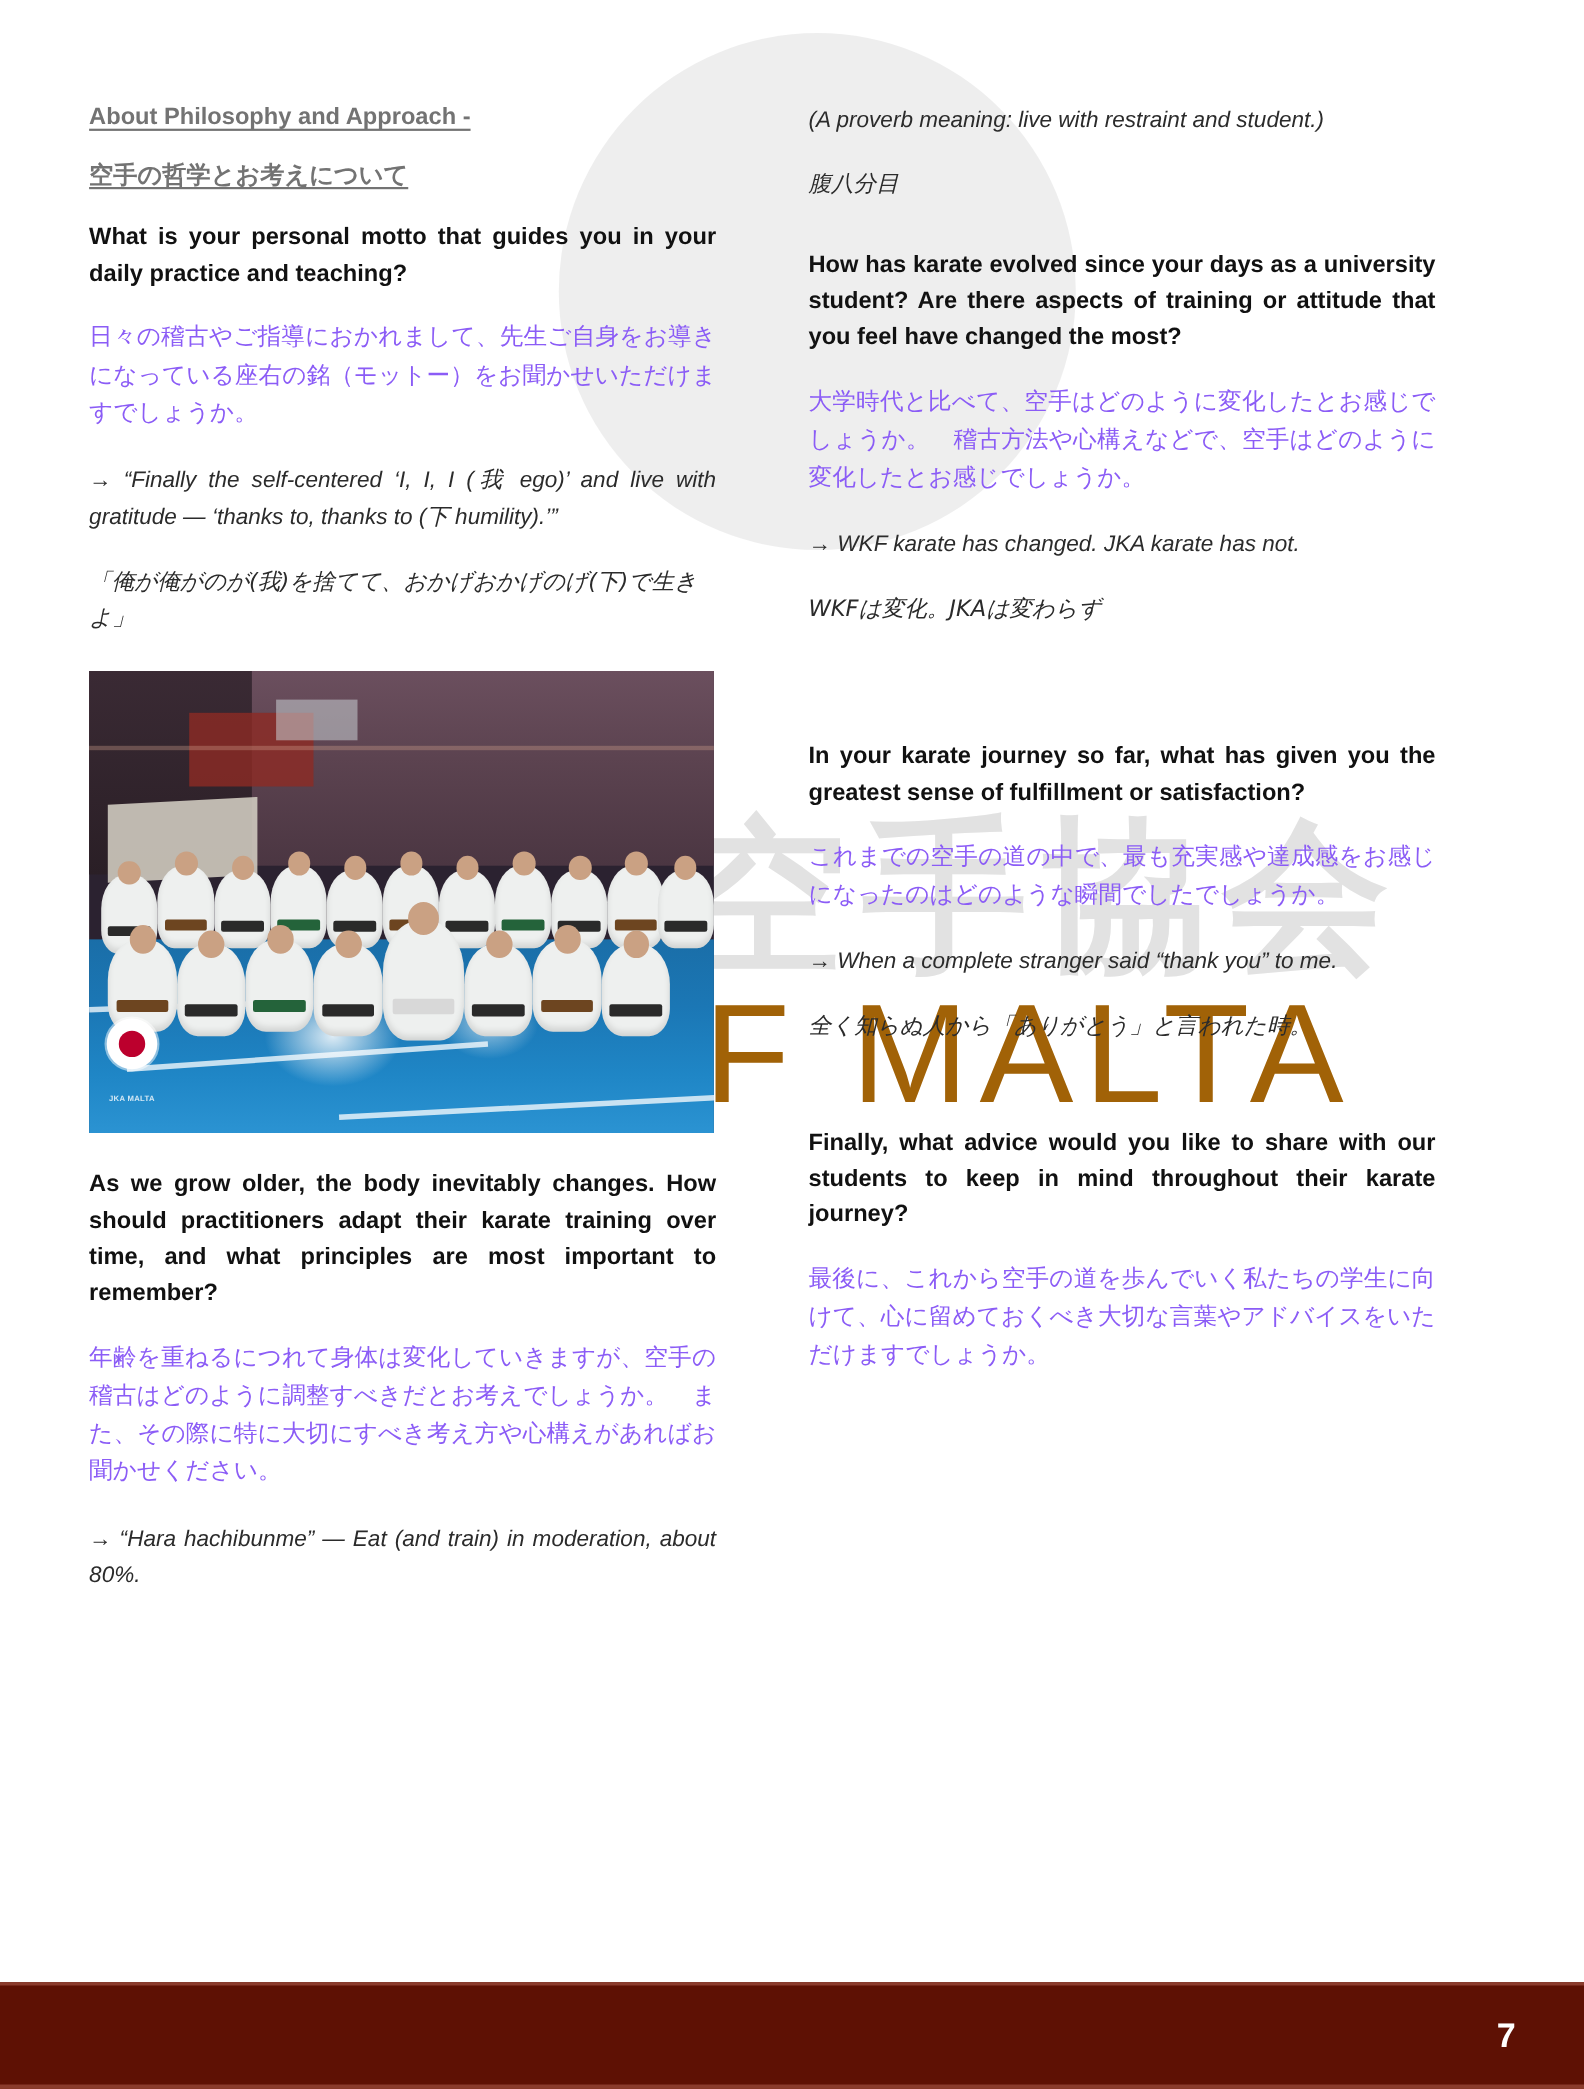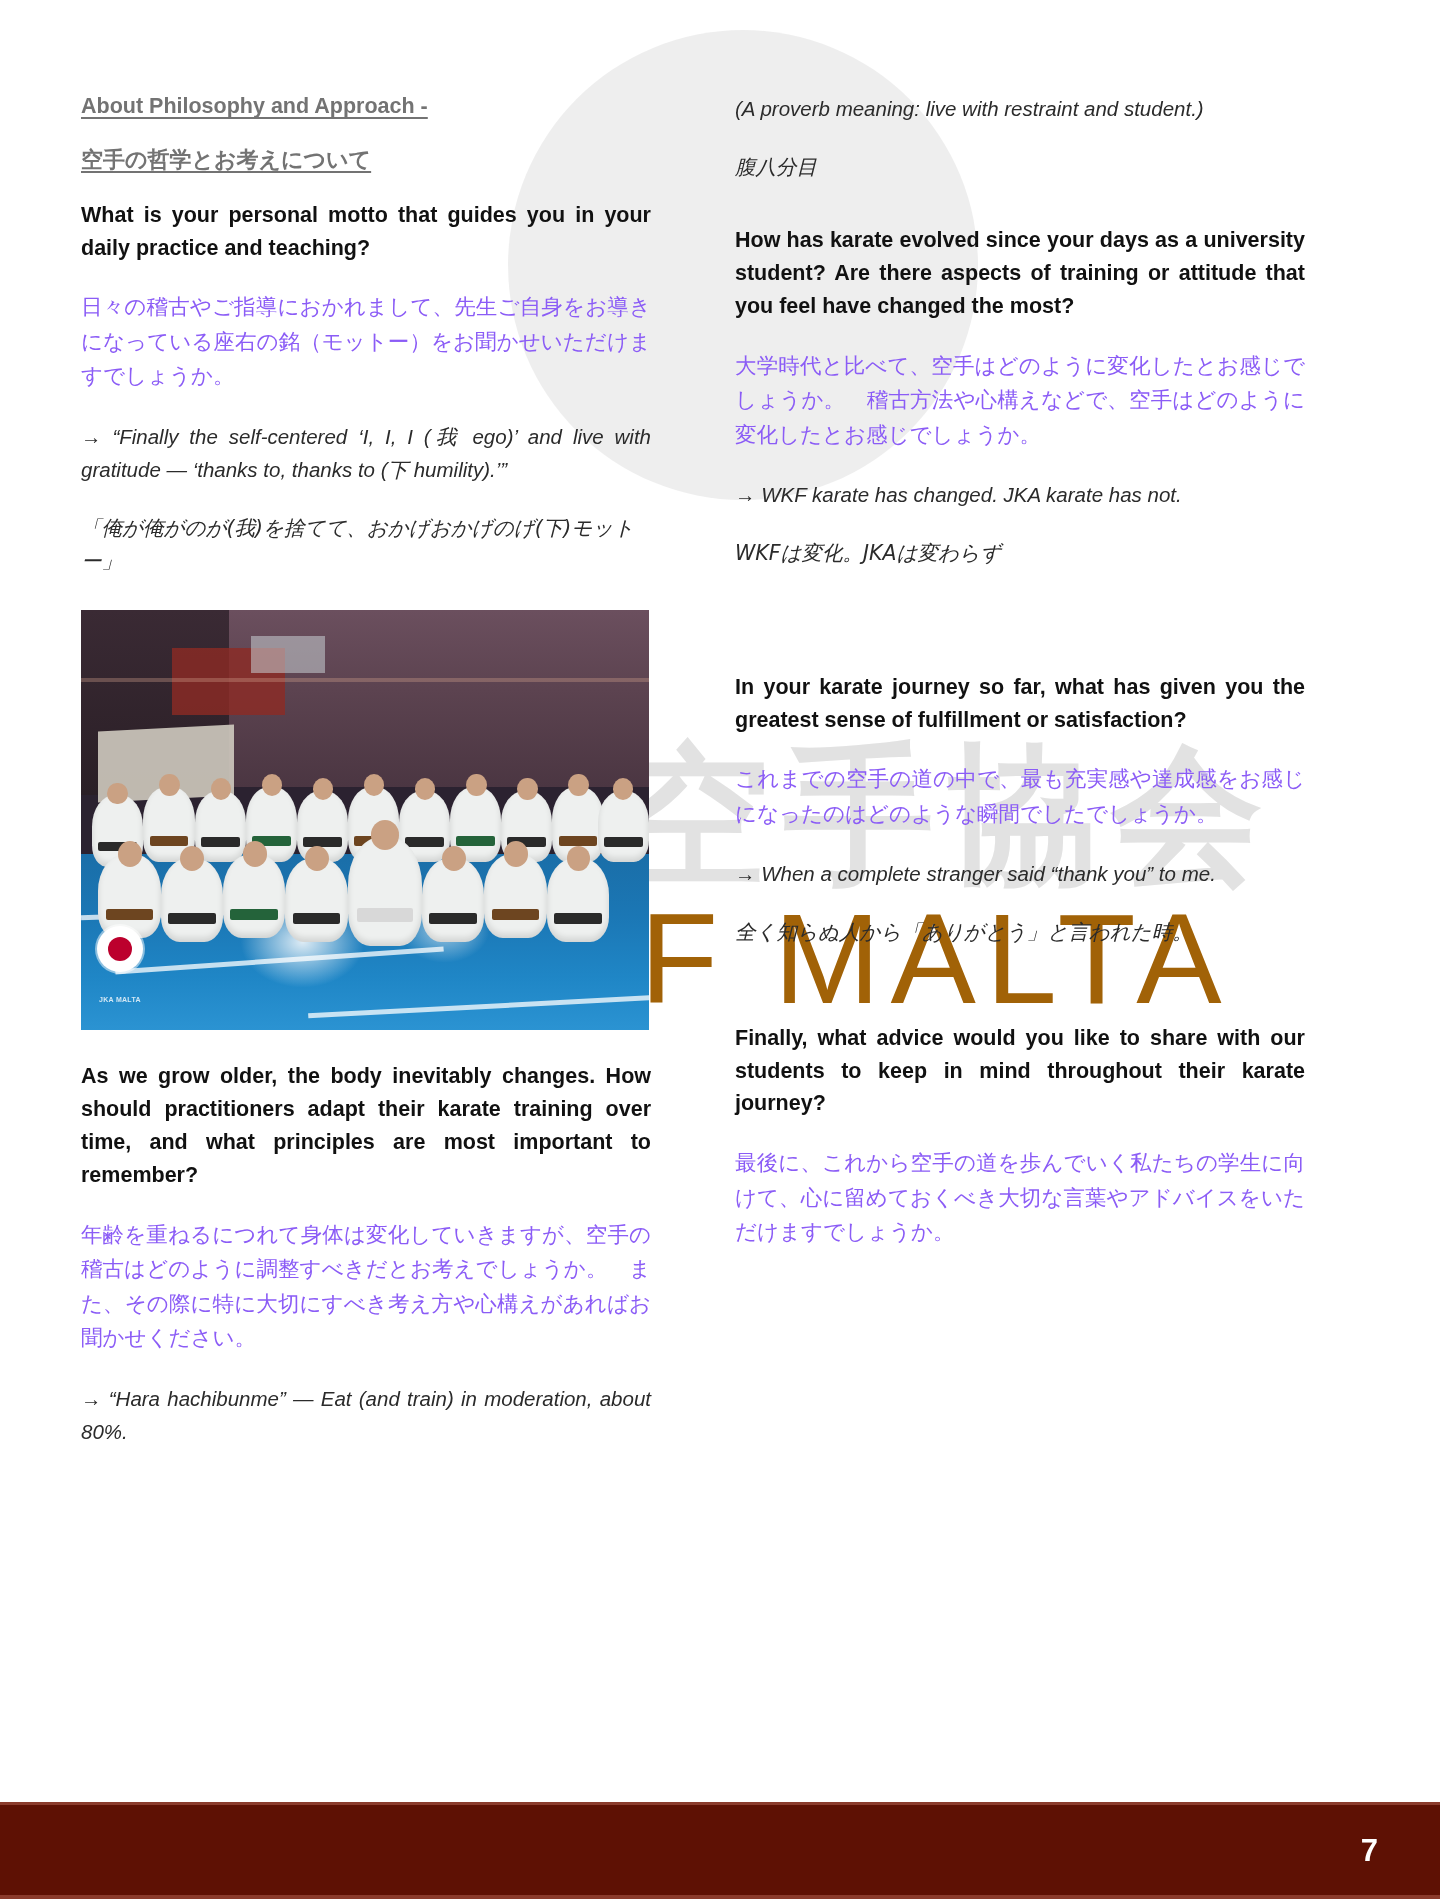--- a/index.html
+++ b/index.html
@@ -254,21 +254,21 @@
   <div class="wm-latin">F MALTA</div>
 
   <div class="col col-left">
 
     <div class="heading">About Philosophy and Approach -</div>
     <div class="heading jp">空手の哲学とお考えについて</div>
 
     <div class="q">What is your personal motto that guides you in your daily practice and teaching?</div>
     <div class="jp-body">日々の稽古やご指導におかれまして、先生ご自身をお導きになっている座右の銘（モットー）をお聞かせいただけますでしょうか。</div>
     <div class="ans">→ “Finally the self-centered ‘I, I, I (我 ego)’ and live with gratitude — ‘thanks to, thanks to (下 humility).’”</div>
-    <div class="ans jp noindent">「俺が俺がのが(我)を捨てて、おかげおかげのげ(下)モットー」</div>
+    <div class="ans jp noindent">「俺が俺がのが(我)を捨てて、おかげおかげのげ(下)で生きよ」</div>
 
     <div class="photo">
       <div class="ph-wall"></div>
       <div class="ph-wall-dark"></div>
       <div class="ph-banner"></div>
       <div class="ph-banner2"></div>
       <div class="ph-beam"></div>
       <div class="ph-stage"></div>
       <div class="ph-floor"></div>
       <div class="ph-floorline ph-l3"></div>

